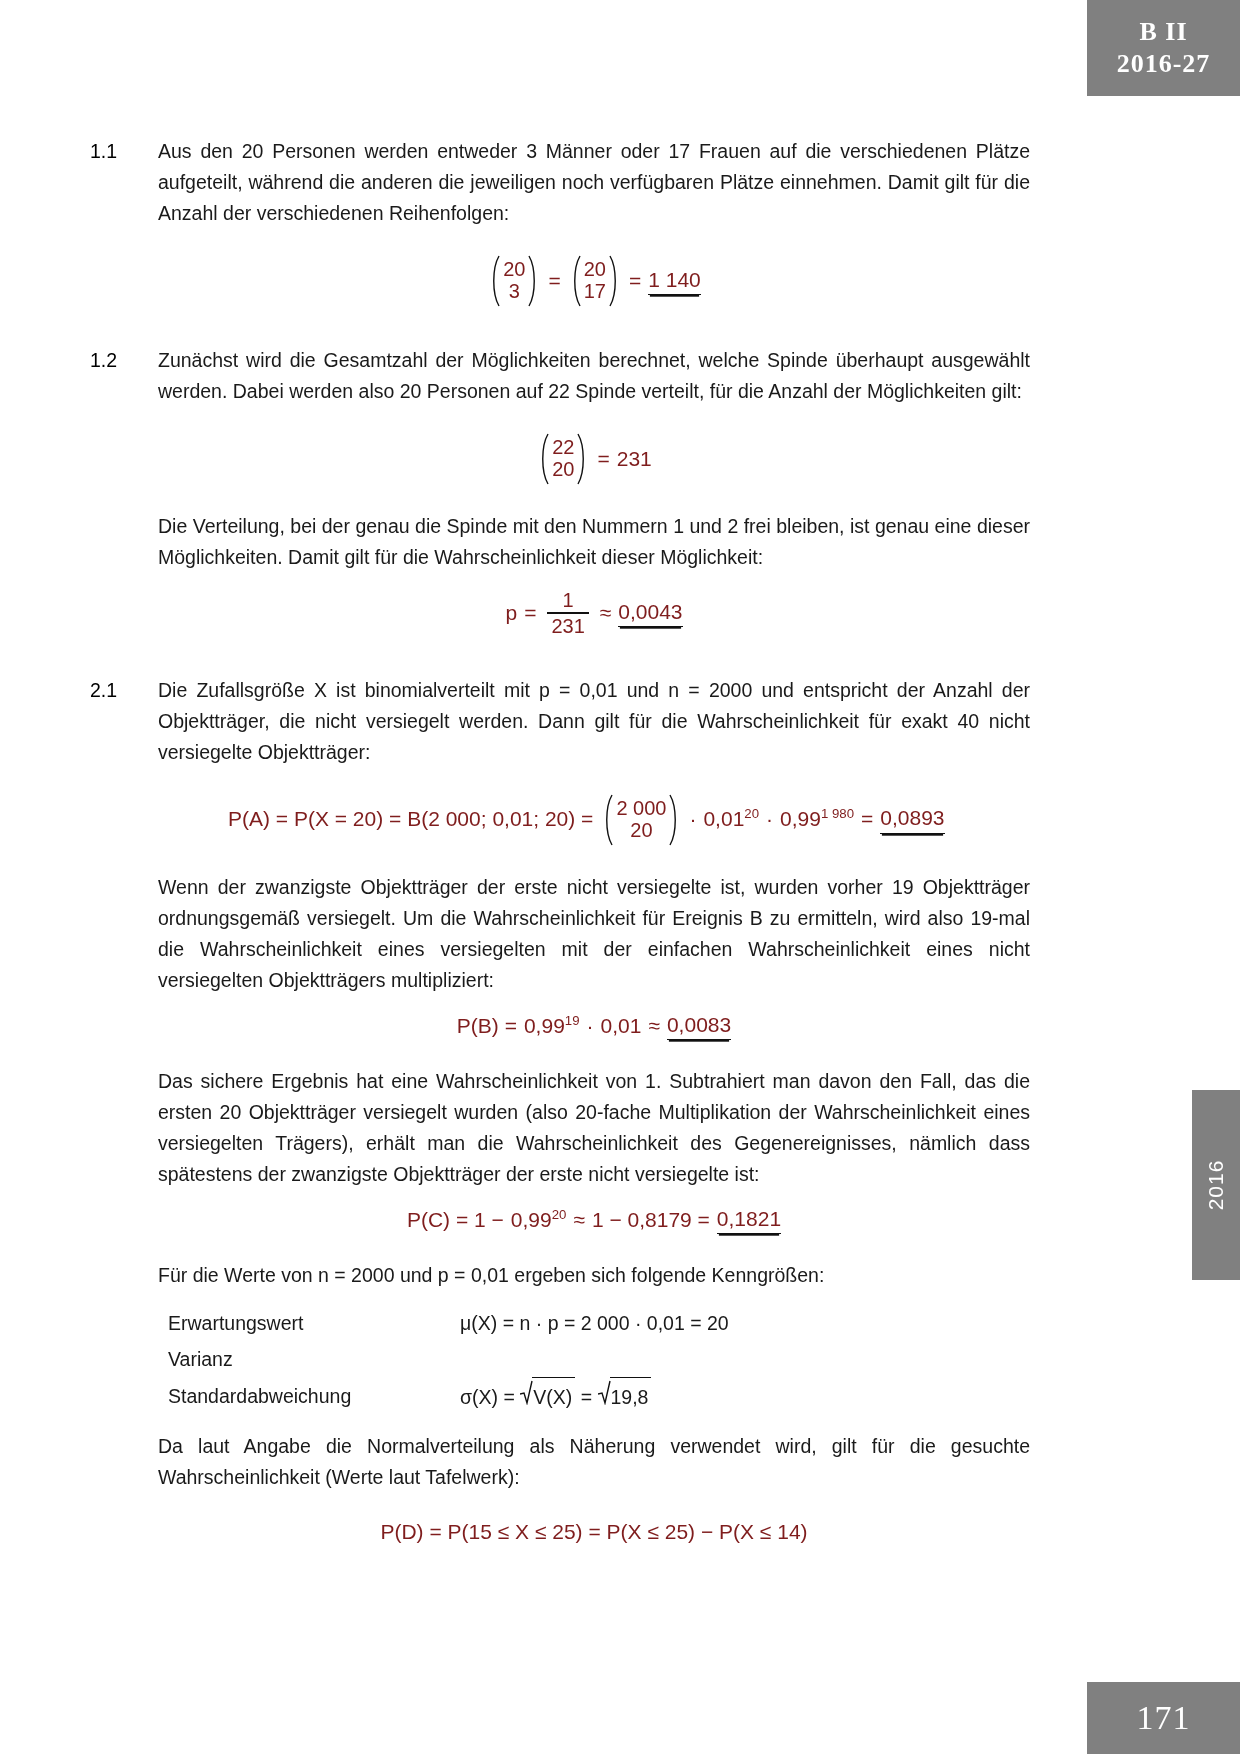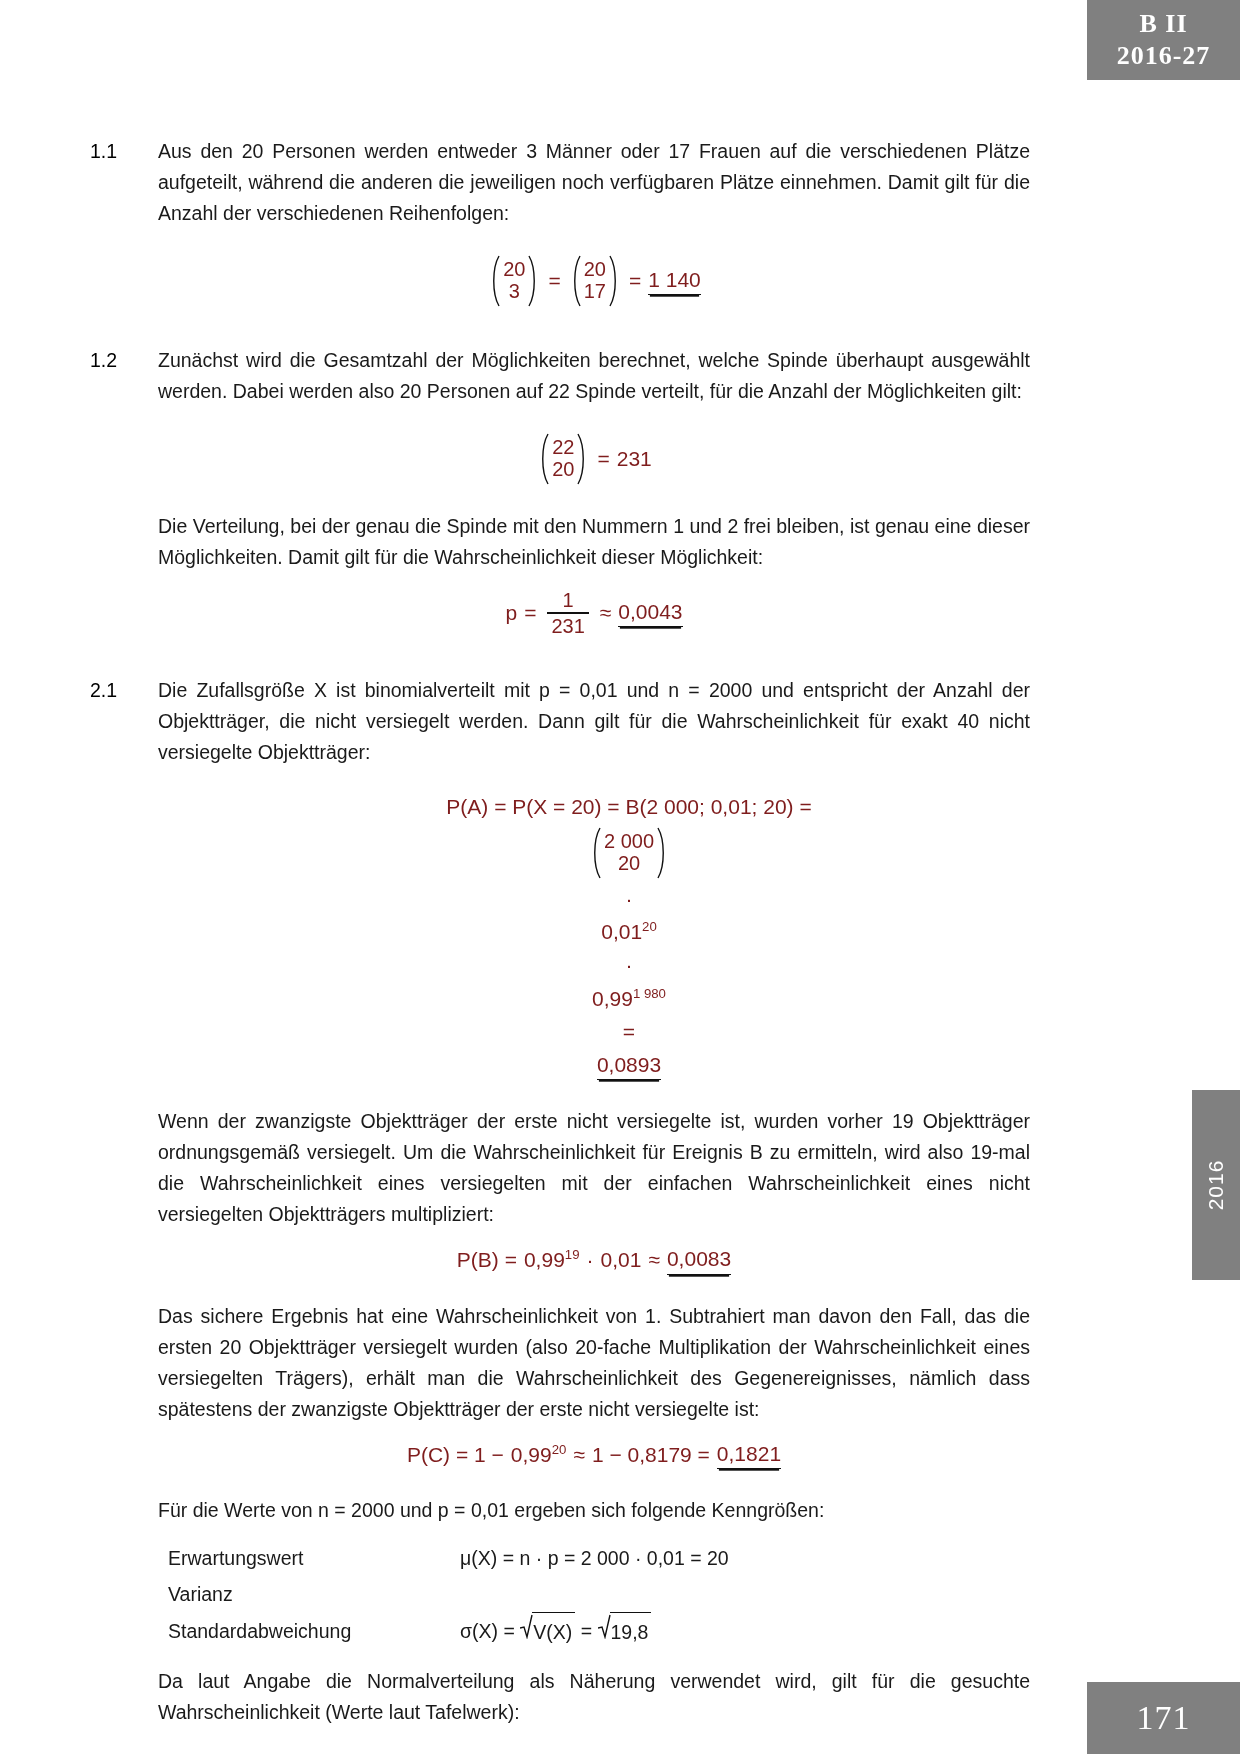--- a/index.html
+++ b/index.html
@@ -15,21 +15,21 @@
     color: #1a1a1a;
     overflow: hidden;
   }
 
   
   .header-badge {
     position: absolute;
     top: 0;
     right: 0;
     width: 153px;
-    height: 80px;
+    height: 96px;
     background: #808080;
     color: #ffffff;
     font-family: "Liberation Serif", serif;
     font-weight: bold;
     font-size: 26px;
     line-height: 1.25;
     display: flex;
     flex-direction: column;
     align-items: center;
     justify-content: center;
@@ -119,21 +119,20 @@
     display: flex;
     align-items: center;
     justify-content: center;
     gap: 7px;
     color: #7f1d1d;
     white-space: nowrap;
   }
   .math-line.left-ind {
     justify-content: flex-start;
     padding-left: 70px;
-    flex-direction: column;
   }
 
   .binom {
     display: inline-flex;
     align-items: center;
     position: relative;
     padding: 0 2px;
   }
   .paren {
     display: inline-block;
@@ -168,21 +167,21 @@
 
   .uline2 {
     display: inline-block;
     border-bottom: 1.6px solid #111;
     box-shadow: 0 3.6px 0 -1.9px #111;
     padding-bottom: 1px;
   }
 
   .sqrt {
     display: inline-flex;
-    align-items: flex-start;
+    align-items: flex-end;
     position: relative;
   }
   .sqrt .radical {
     display: inline-block;
     width: 13px;
     position: relative;
     top: 1px;
   }
   .sqrt .radicand {
     border-top: 1.5px solid #111;

